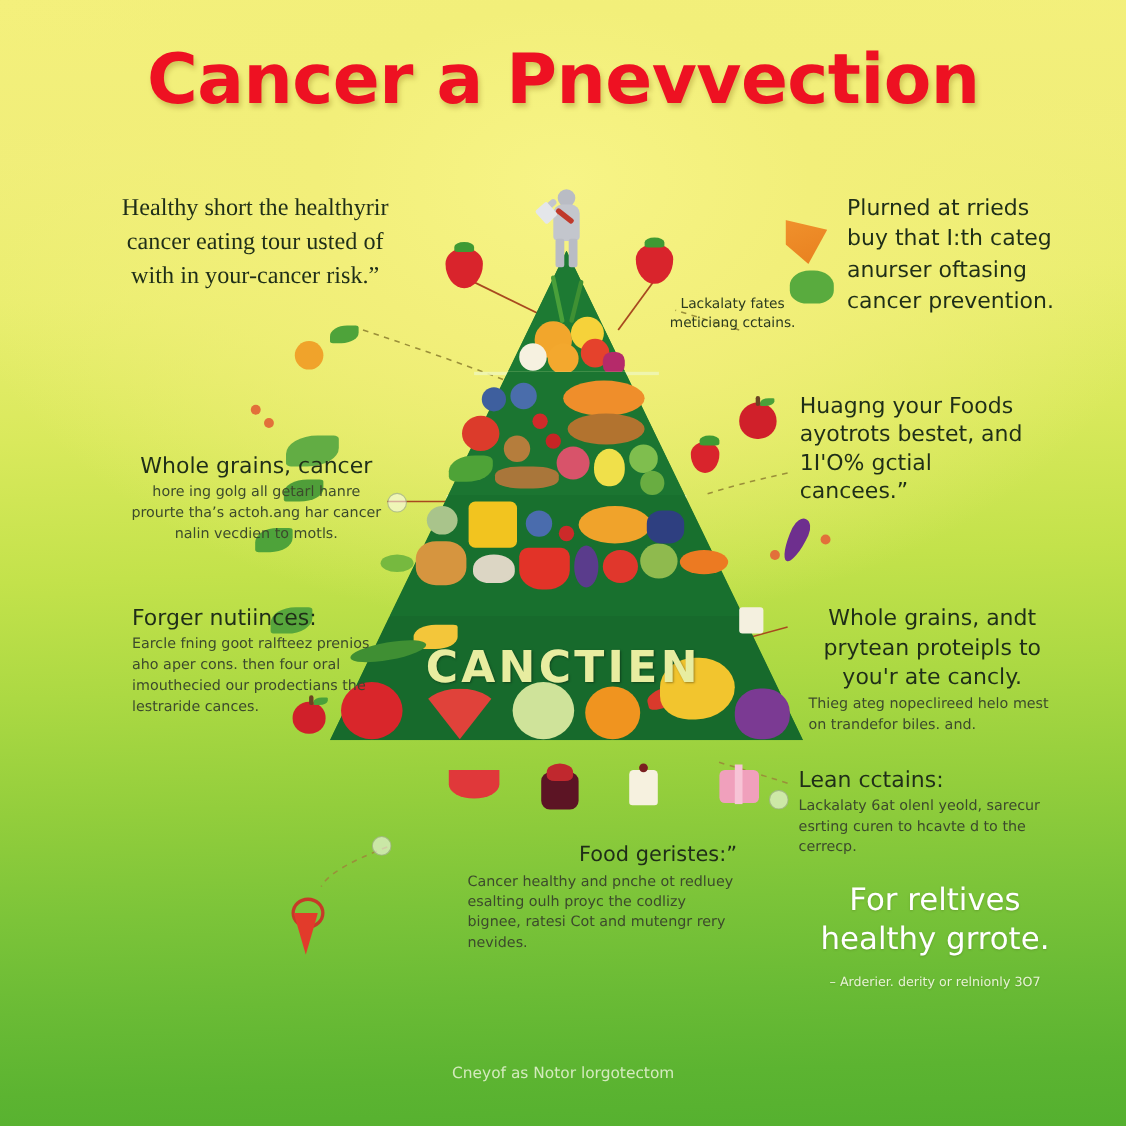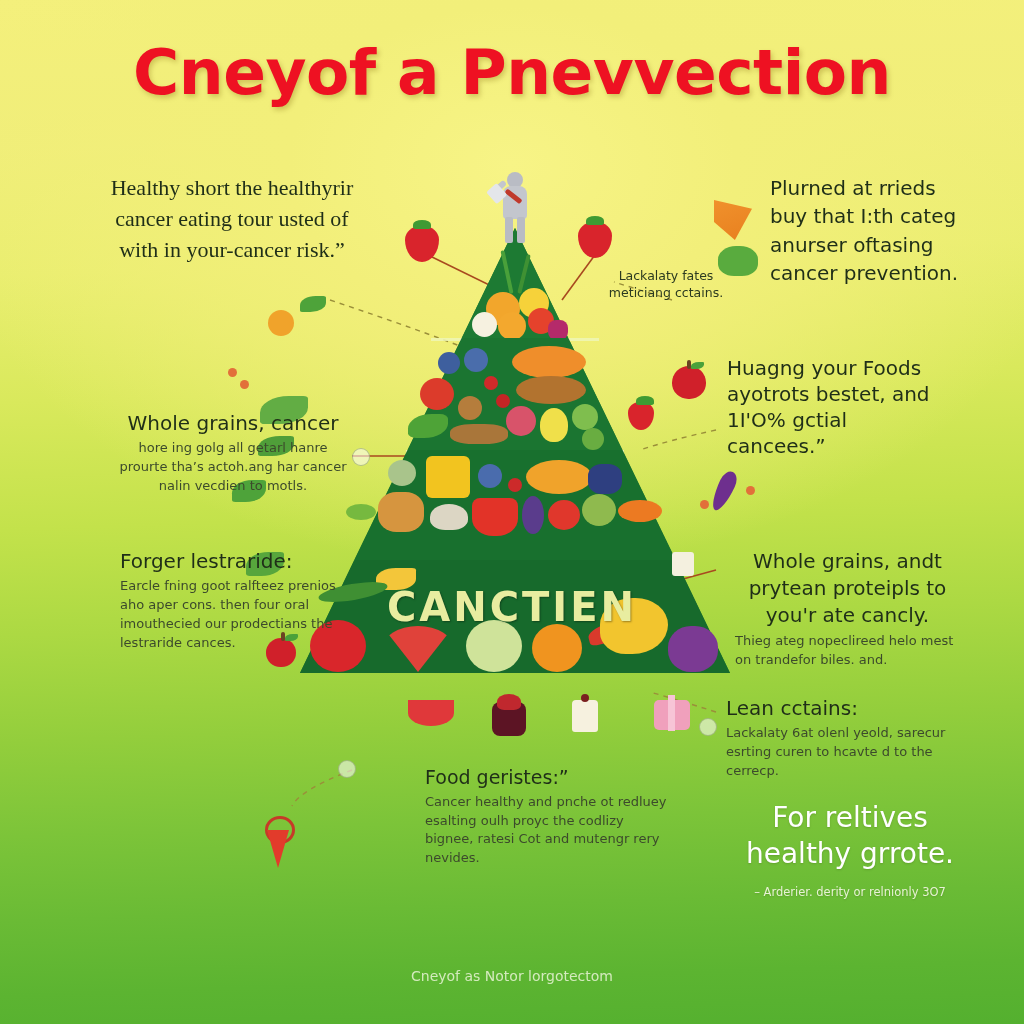--- a/index.html
+++ b/index.html
@@ -80,21 +80,21 @@
   .blk-lm{left:118px;top:410px;width:230px;text-align:center;}
   .blk-lm .hd{font-size:20px;}
   .blk-lb{left:120px;top:548px;width:225px;}
   .blk-lb .hd{font-size:20px;}
   .blk-rb{left:735px;top:548px;width:225px;text-align:center;}
   .blk-rb .hd{font-size:20px;line-height:1.35;}
   .blk-rb .bd{text-align:left;}
   .blk-lean{left:726px;top:695px;width:225px;}
   .blk-lean .hd{font-size:20px;}
   .blk-food{left:425px;top:765px;width:245px;}
-  .blk-food .hd{font-size:19px;text-align:left;}
+  .blk-food .hd{font-size:19px;text-align:right;}
 
   .white-blk{position:absolute;color:#ffffff;text-shadow:0 1px 2px rgba(60,90,20,.28);}
   .blk-bl{left:115px;top:802px;width:220px;text-align:center;font-size:22px;line-height:1.42;}
   .blk-br{left:735px;top:800px;width:230px;text-align:center;}
   .blk-br .hd{font-size:28px;line-height:1.3;}
   .blk-br .sub{font-size:11.5px;margin-top:12px;color:#f2f7e2;opacity:.92;}
   .footer{
     position:absolute;left:0;right:0;top:968px;text-align:center;
     color:#eef6dc;opacity:.82;font-size:14px;
   }
@@ -126,21 +126,21 @@
   .carrot-w{position:absolute;width:30px;height:52px;}
   .carrot-w .body{position:absolute;left:4px;top:14px;width:22px;height:38px;background:#e23b2b;clip-path:polygon(50% 100%,0 0,100% 0);border-radius:0 0 6px 6px;}
   .carrot-w .ring{position:absolute;left:2px;top:0;width:24px;height:22px;border:3px solid #c63a28;border-radius:50%;}
   .circ{position:absolute;width:16px;height:16px;border-radius:50%;background:rgba(255,255,255,.55);border:1px solid rgba(120,140,90,.5);}
 </style>
 </head>
 <body>
 
 <div id="poster">
 
-  <div class="title">Cneyof a Pnevvection</div>
+  <div class="title">Cancer a Pnevvection</div>
 
   <svg class="lines">
     <path d="M330 300 Q420 330 470 350" stroke="#9a8f3a" stroke-width="1.4" fill="none" stroke-dasharray="5 5"></path>
     <path d="M352 456 L452 456" stroke="#a8491f" stroke-width="1.4" fill="none"></path>
     <path d="M352 570 Q430 545 470 530" stroke="#9a8f3a" stroke-width="1.4" fill="none" stroke-dasharray="5 5"></path>
     <path d="M430 256 L520 300" stroke="#a8491f" stroke-width="1.6" fill="none"></path>
     <path d="M600 248 L562 300" stroke="#a8491f" stroke-width="1.6" fill="none"></path>
     <path d="M672 300 Q640 290 614 282" stroke="#9a8f3a" stroke-width="1.4" fill="none" stroke-dasharray="5 5"></path>
     <path d="M716 430 Q670 440 640 450" stroke="#9a8f3a" stroke-width="1.4" fill="none" stroke-dasharray="5 5"></path>
     <path d="M716 570 L672 582" stroke="#a8491f" stroke-width="1.4" fill="none"></path>
@@ -260,21 +260,21 @@
   <div class="blk blk-rm">
     <div class="hd">Huagng your Foods ayotrots bestet, and 1I'O% gctial cancees.”</div>
   </div>
 
   <div class="blk blk-lm">
     <div class="hd">Whole grains, cancer</div>
     <div class="bd">hore ing golg all getarl hanre prourte tha’s actoh.ang har cancer nalin vecdien to motls.</div>
   </div>
 
   <div class="blk blk-lb">
-    <div class="hd">Forger lestraride:</div>
+    <div class="hd">Forger nutiinces:</div>
     <div class="bd">Earcle fning goot ralfteez prenios aho aper cons. then four oral imouthecied our prodectians the lestraride cances.</div>
   </div>
 
   <div class="blk blk-rb">
     <div class="hd">Whole grains, andt prytean proteipls to you'r ate cancly.</div>
     <div class="bd">Thieg ateg nopeclireed helo mest on trandefor biles. and.</div>
   </div>
 
   <div class="blk blk-lean">
     <div class="hd">Lean cctains:</div>

